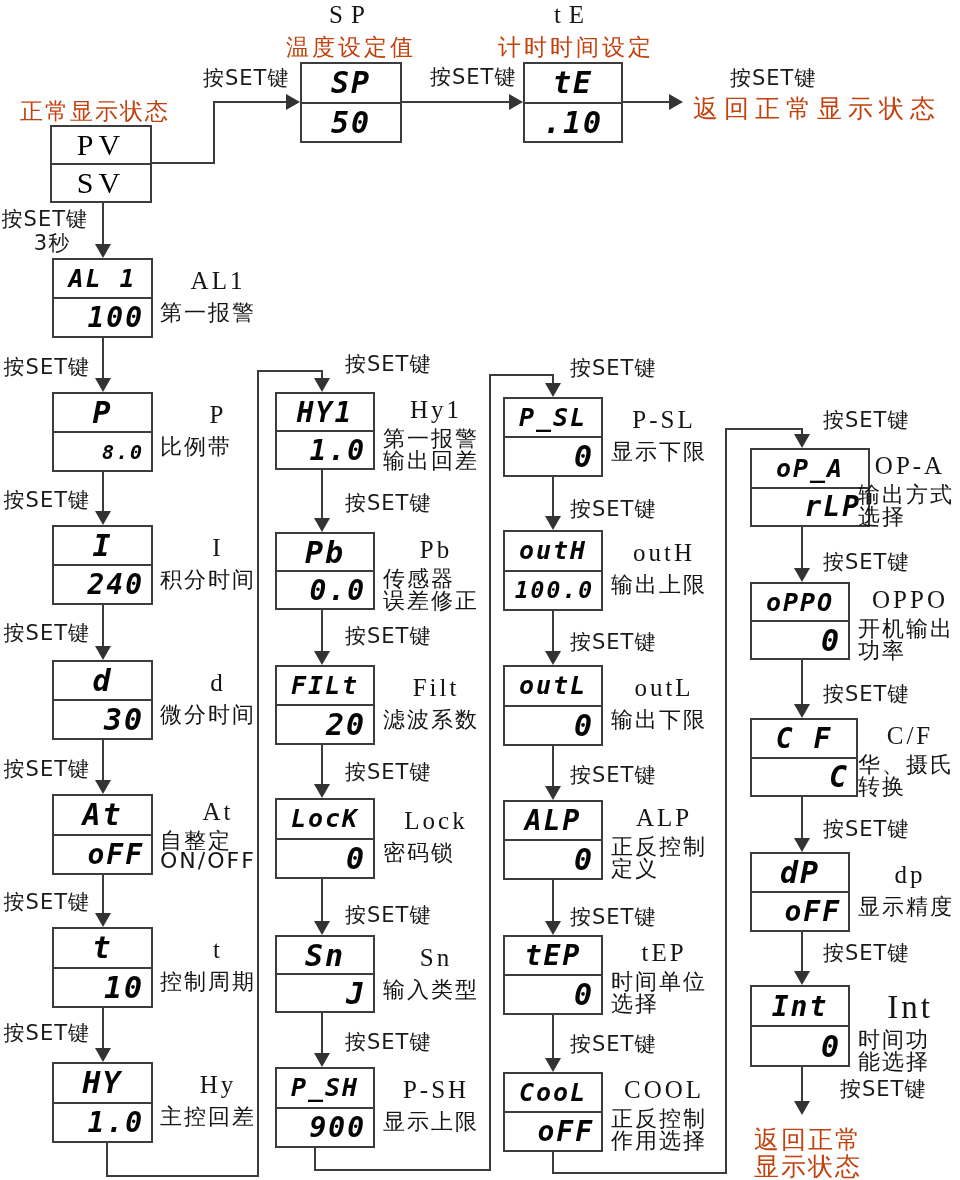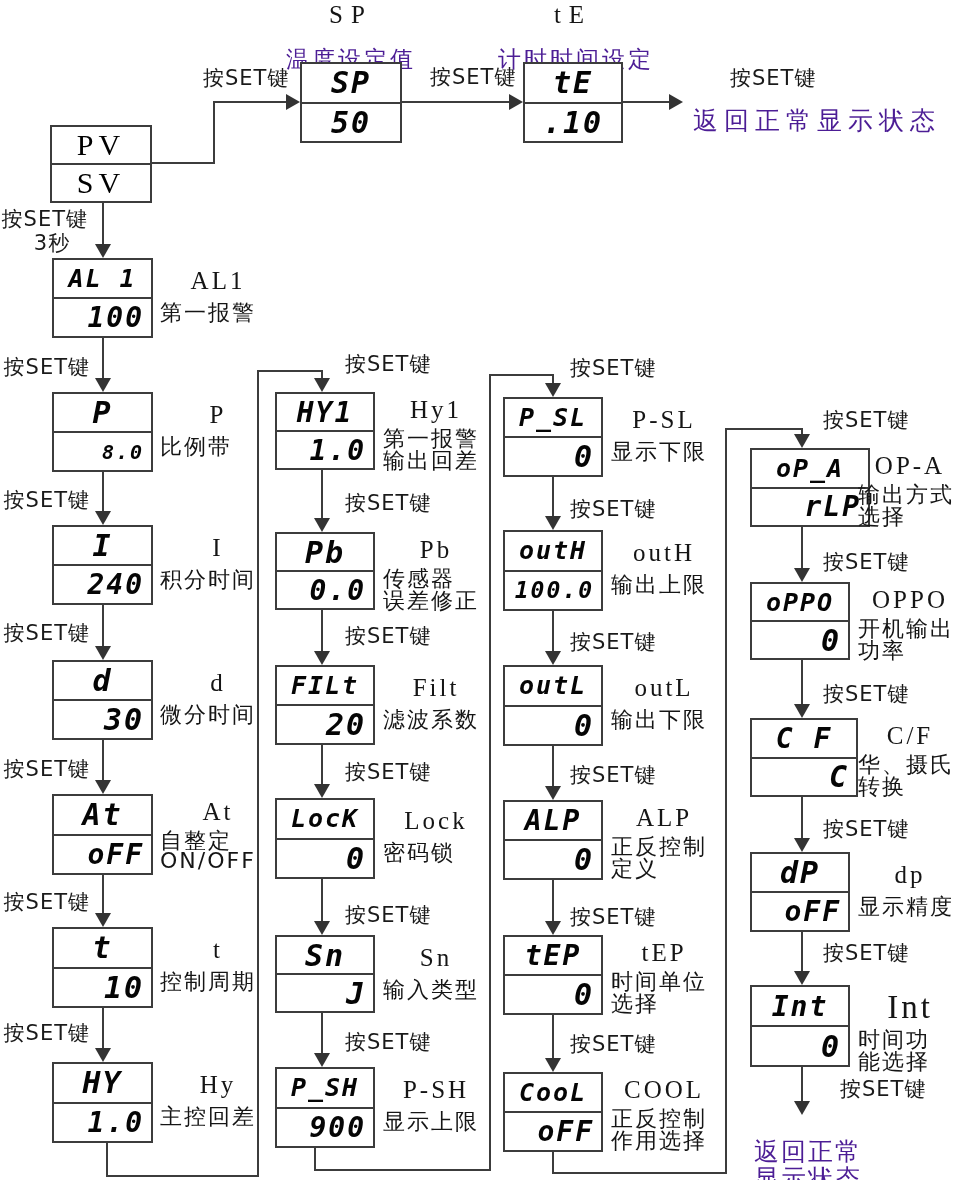--- a/index.html
+++ b/index.html
@@ -11,32 +11,33 @@
   .arr-r{position:absolute;width:0;height:0;border-top:8px solid transparent;
          border-bottom:8px solid transparent;border-left:14px solid #333;}
   .devbox{position:absolute;border:2px solid #3c3c3c;background:#fff;display:flex;
           flex-direction:column;box-sizing:border-box;}
   .cell{flex:1;display:flex;align-items:center;overflow:hidden;}
   .cell.bot{border-top:2px solid #3c3c3c;}
   .seg{font-family:"DejaVu Sans Mono","Liberation Mono",monospace;font-weight:bold;
        font-style:italic;color:#050505;letter-spacing:2px;white-space:pre;}
   .cell.ctr{justify-content:center;}
   .cell.rgt{justify-content:flex-end;padding-right:7px;}
-  .cn{position:absolute;color:#4c1d95;white-space:pre;margin-top:12px;}
+  .cn{position:absolute;color:#c2410c;white-space:pre;}
   .serif{font-family:"Liberation Serif","DejaVu Serif",serif;}
   .namelbl{position:absolute;text-align:center;color:#151515;white-space:pre;
            font-family:"Liberation Serif","DejaVu Serif",serif;}
   .desclbl{position:absolute;color:#151515;white-space:pre;font-size:22px;letter-spacing:2px;}
   .setlbl{position:absolute;font-size:21px;letter-spacing:1px;color:#1a1a1a;white-space:pre;}
 </style>
 </head>
 <body>
 
 <div id="canvas">
 
+  <div class="cn" style="left:20px;top:96px;font-size:23px;letter-spacing:2px;">正常显示状态</div>
 
   <div class="devbox" style="left:50px;top:125px;width:102px;height:78px;">
     <div class="cell ctr serif" style="font-size:30px;letter-spacing:5px;">PV</div>
     <div class="cell ctr bot serif" style="font-size:30px;letter-spacing:5px;">SV</div>
   </div>
 
   <div class="namelbl" style="left:291px;top:1px;width:120px;font-size:25px;letter-spacing:8px;">SP</div>
   <div class="cn" style="left:276px;top:32px;width:150px;text-align:center;font-size:23px;letter-spacing:3px;">温度设定值</div>
   <div class="devbox" style="left:300px;top:62px;width:102px;height:81px;">
     <div class="cell ctr seg" style="font-size:30px;">SP</div>

